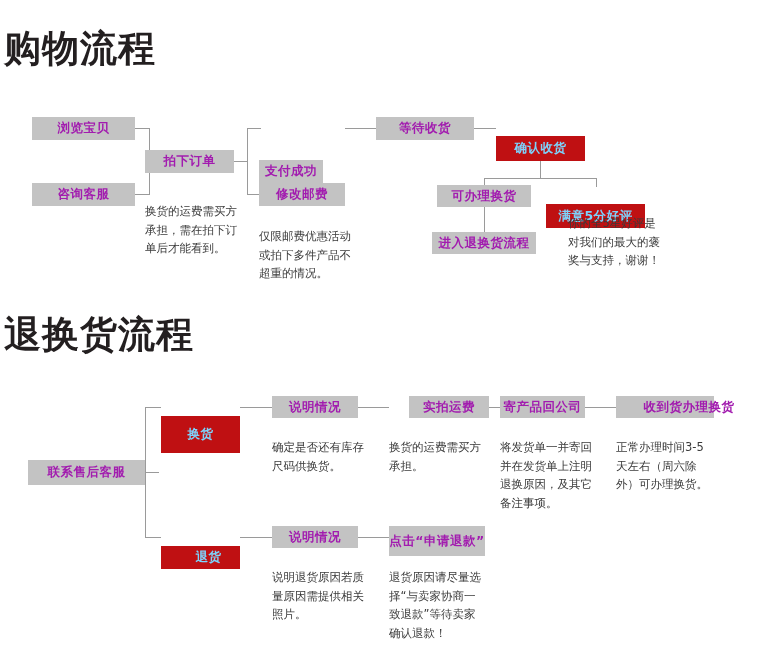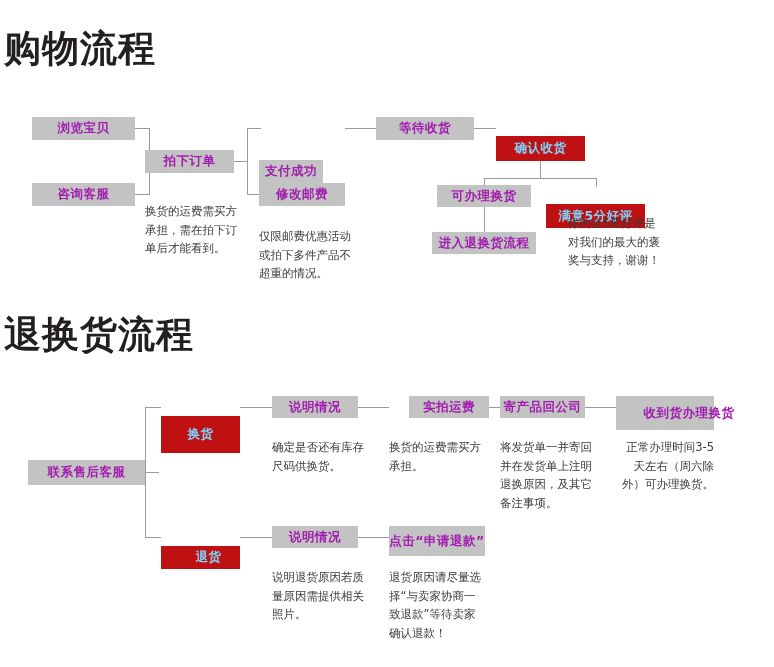--- a/index.html
+++ b/index.html
@@ -149,33 +149,33 @@
   <div class="box gray" style="left:28px;  top:460px; width:117px; height:25px;">联系售后客服</div>
 
   <div class="box red" style="left:161px; top:396px; width:79px;  height:37px;">换货</div>
 
   <div class="box gray" style="left:272px; top:396px; width:86px;  height:22px;">说明情况</div>
 
   <div class="box gray" style="left:389px; top:396px; width:80px;  height:22px;margin-left:20px;">实拍运费</div>
 
   <div class="box gray" style="left:500px; top:396px; width:85px;  height:22px;">寄产品回公司</div>
 
-  <div class="box gray" style="left:616px; top:396px; width:98px;  height:34px;padding-left:48px;">收到货办理换货</div>
+  <div class="box gray" style="left:616px; top:396px; width:98px;  height:22px;padding-left:48px;">收到货办理换货</div>
 
   <div class="box red" style="left:161px; top:526px; width:79px;  height:23px;padding-left:16px;">退货</div>
 
   <div class="box gray" style="left:272px; top:526px; width:86px;  height:22px;">说明情况</div>
 
   <div class="box gray" style="left:389px; top:526px; width:96px;  height:30px;">点击“申请退款”</div>
 
   <div class="caption" style="left:272px; top:438px; width:95px;">确定是否还有库存尺码供换货。</div>
 
   <div class="caption" style="left:389px; top:438px; width:95px;">换货的运费需买方承担。</div>
 
   <div class="caption" style="left:500px; top:438px; width:95px;">将发货单一并寄回并在发货单上注明退换原因，及其它备注事项。</div>
 
-  <div class="caption" style="left:616px; top:438px; width:98px;text-align:right;">正常办理时间3-5天左右（周六除外）可办理换货。</div>
+  <div class="caption" style="left:616px; top:438px; width:98px;">正常办理时间3-5天左右（周六除外）可办理换货。</div>
 
   <div class="caption" style="left:272px; top:568px; width:95px;">说明退货原因若质量原因需提供相关照片。</div>
 
   <div class="caption" style="left:389px; top:568px; width:95px;">退货原因请尽量选择“与卖家协商一致退款”等待卖家确认退款！</div>
 
 </div>
 
 </body></html>

